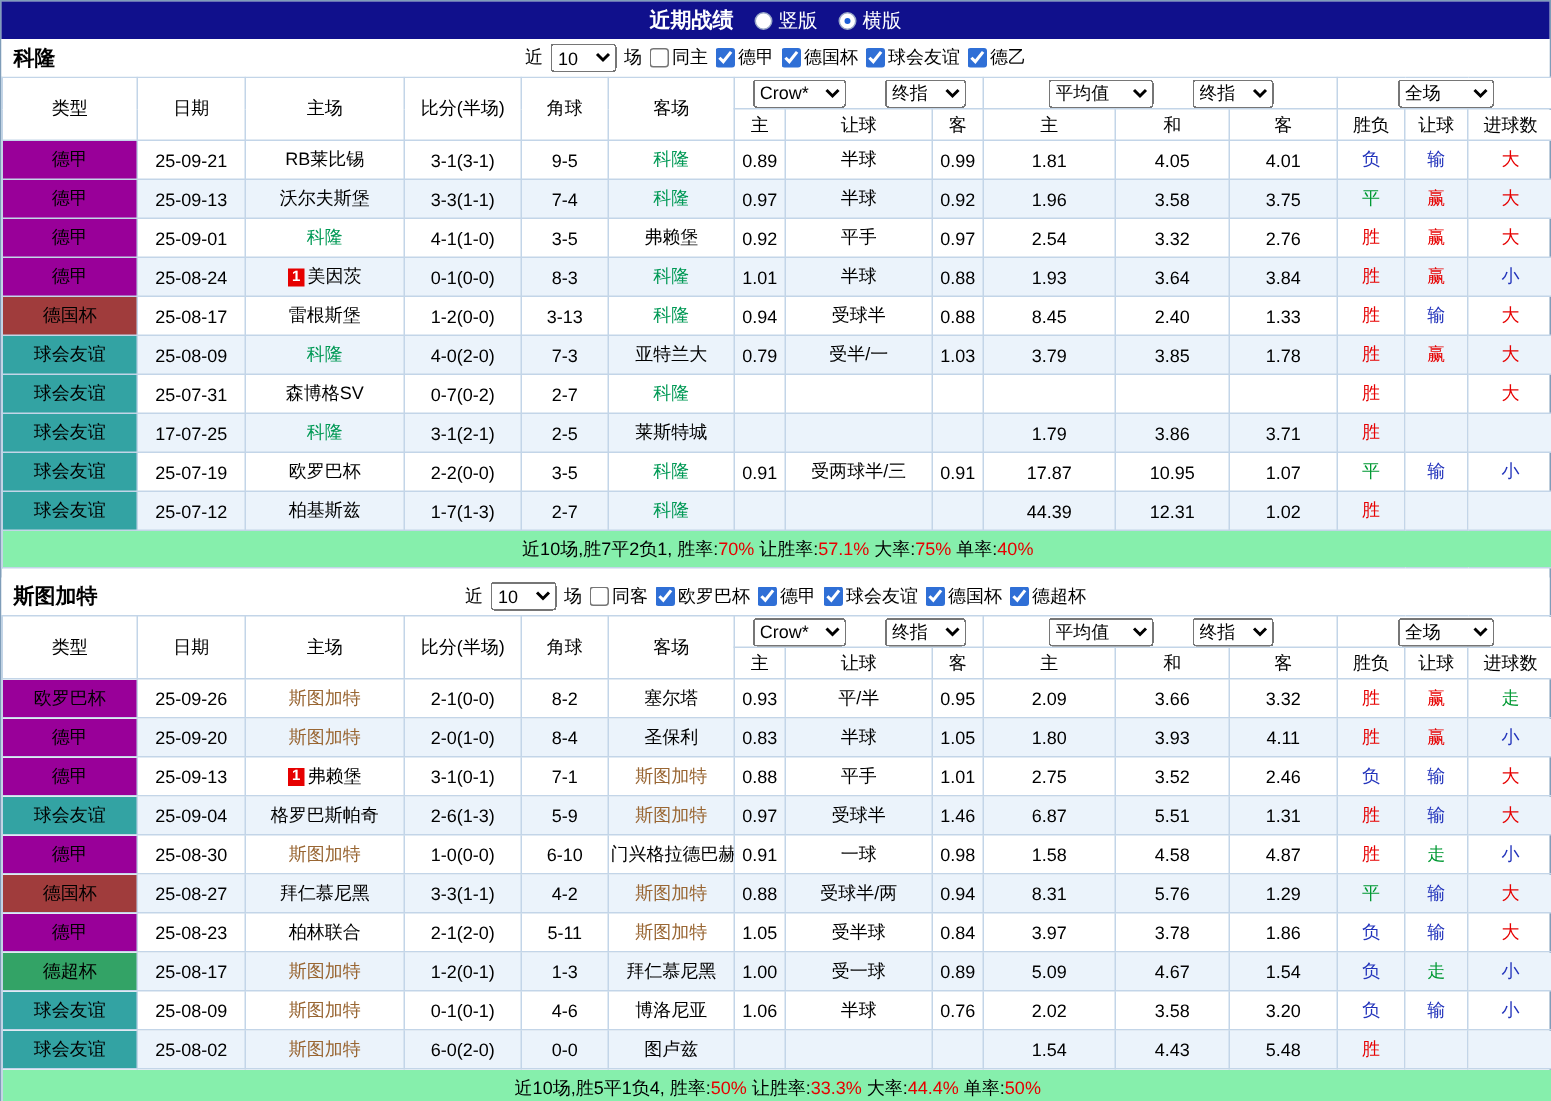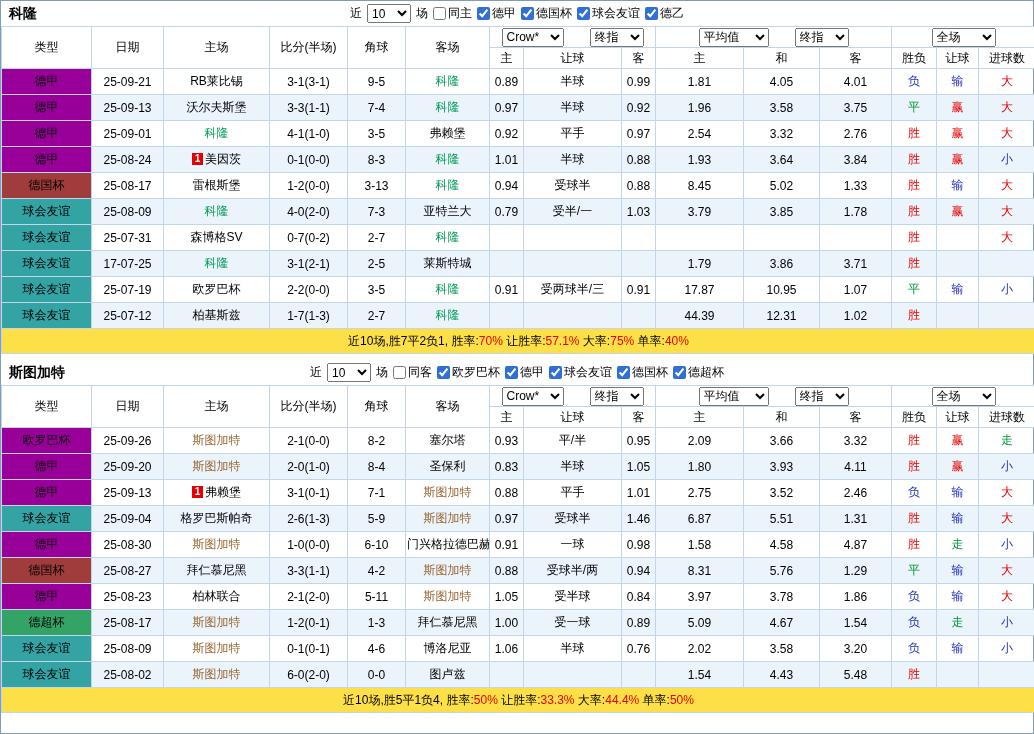--- a/index.html
+++ b/index.html
@@ -23,27 +23,38 @@
   table.grid { width: 100%; border-collapse: collapse; table-layout: fixed; }
   .grid th, .grid td { border: 1px solid #c3d5e8; font-size: 12px; font-weight: normal; text-align: center; padding: 0 1px; overflow: hidden; white-space: nowrap; color: #000; }
   .grid thead th { height: 21px; background: #fff; }
   .grid tbody td { height: 26px; }
   .grid tbody tr:nth-child(even) { background: #ebf3fb; }
   .grp-inner { display: flex; justify-content: center; align-items: center; gap: 26px; }
   .grp select { font-size: 12px; height: 19px; }
   .type-cell { color: #fff; }
   .score { color: #e60000; }
   .rank1 { display: inline-block; background: #e60000; color: #fff; font-size: 10px; font-weight: bold; line-height: 12px; width: 11px; height: 12px; margin-right: 2px; vertical-align: 1px; }
-  .grid tfoot td { height: 25px; background: #fde047; text-align: center; }
+  .grid tfoot td { height: 25px; background: #86efac; text-align: center; }
   .summary-segment.red { color: #e60000; }
 </style>
 </head>
 <body>
 
 <div class="page">
+  <div class="titlebar">
+    <span class="tb-title">近期战绩</span>
+    <label class="radio-opt" id="opt0">
+      <span class="radio"></span>
+      <span>竖版</span>
+    </label>
+    <label class="radio-opt" id="opt1">
+      <span class="radio selected"></span>
+      <span>横版</span>
+    </label>
+  </div>
   <div id="sections">
       <div class="section">
         <div class="section-head">
           <span class="team-name">科隆</span>
           <div class="filters">
             <span>近</span>
             <select style="width: 44px;"><option>10</option></select>
             <span>场</span>
             <label class="cb">
               <input type="checkbox" style="">
@@ -196,21 +207,21 @@
               <td class="type-cell" style="background: rgb(160, 60, 60);">德国杯</td>
               <td>25-08-17</td>
               <td><span class="team-link">雷根斯堡</span></td>
               <td class="score">1-2(0-0)</td>
               <td>3-13</td>
               <td><span class="team-link" style="color: rgb(0, 153, 85);">科隆</span></td>
               <td>0.94</td>
               <td>受球半</td>
               <td>0.88</td>
               <td>8.45</td>
-              <td>5.02</td>
+              <td>2.40</td>
               <td>1.33</td>
               <td style="color: rgb(230, 0, 0);">胜</td>
               <td style="color: rgb(34, 51, 187);">输</td>
               <td style="color: rgb(230, 0, 0);">大</td>
             </tr>
             <tr>
               <td class="type-cell" style="background: rgb(51, 163, 163);">球会友谊</td>
               <td>25-08-09</td>
               <td><span class="team-link" style="color: rgb(0, 153, 85);">科隆</span></td>
               <td class="score">4-0(2-0)</td>

